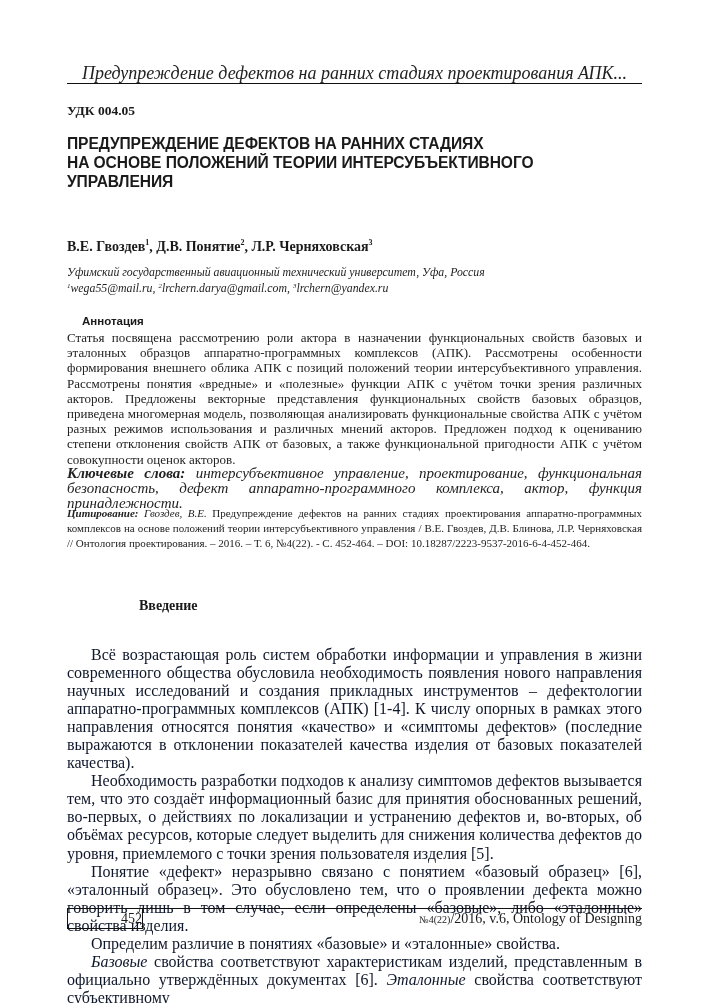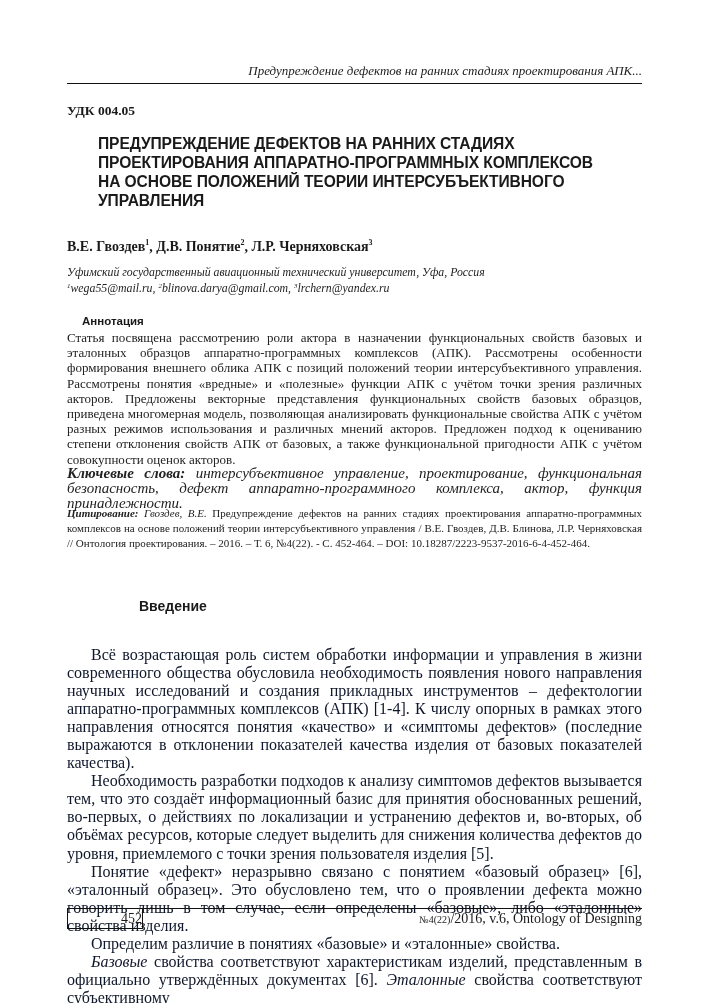--- a/index.html
+++ b/index.html
@@ -1,67 +1,66 @@
 <!DOCTYPE html>
 <html><head>
 <meta charset="utf-8">
 <style>
   html, body { margin:0; padding:0; background:#fff; }
   body { width:710px; height:1003px; position:relative; overflow:hidden; color:#1a1a1a; font-family:"Liberation Serif", serif; }
-  .running-head { position:absolute; left:67px; top:63px; width:575px; text-align:right; font-style:italic; font-size:13px; color:#222; }
+  .running-head { position:absolute; left:67px; top:63px; width:575px; text-align:center; font-style:italic; font-size:18px; color:#222; }
   .head-rule { position:absolute; left:67px; top:83px; width:575px; height:0; border-top:1.3px solid #111; }
   .udk { position:absolute; left:67px; top:103px; font-weight:bold; font-size:13.5px; }
-  .title { position:absolute; left:67px; top:134px; width:580px; font-family:"Liberation Sans", sans-serif; font-weight:bold; font-size:15.6px; line-height:19px; letter-spacing:-0.1px;margin-left:31px; }
+  .title { position:absolute; left:67px; top:134px; width:580px; font-family:"Liberation Sans", sans-serif; font-weight:bold; font-size:15.6px; line-height:19px; letter-spacing:-0.1px; }
   .authors { position:absolute; left:67px; top:238px; font-weight:bold; font-size:14px; }
   .authors sup { font-size:8px; vertical-align:6px; }
   .affil { position:absolute; left:67px; top:266px; font-style:italic; font-size:11.8px; line-height:13.5px; color:#222; }
   .affil sup { font-size:7px; vertical-align:4px; }
   .abs-head { position:absolute; left:67px; top:315px; font-family:"Liberation Sans", sans-serif; font-weight:bold; font-size:11.5px;margin-left:15px; }
   .abs-text { position:absolute; left:67px; top:330px; width:575px; font-size:13px; line-height:15.2px; text-align:justify; color:#222; }
   .kw { position:absolute; left:67px; top:466px; width:575px; font-size:15px; line-height:15.2px; text-align:justify; color:#222; }
   .kw .lbl { font-weight:bold; font-style:italic; }
   .kw .val { font-style:italic; }
   .cite { position:absolute; left:67px; top:506px; width:575px; font-size:11px; line-height:15.2px; text-align:justify; color:#222; }
   .cite .lbl { font-weight:bold; font-style:italic; }
   .cite .auth { font-style:italic; }
-  .intro-head { position:absolute; left:91px; top:598px; font-family:Liberation Sans, sans-serif; font-weight:bold; font-size:14px;padding-left:48px; }
+  .intro-head { position:absolute; left:91px; top:598px; font-family:Liberation Serif, serif; font-weight:bold; font-size:14px;padding-left:48px; }
   .body-text { position:absolute; left:67px; top:646px; width:575px; font-size:16px; line-height:18.05px; text-align:justify; color:#0f172a; }
   .body-text p { margin:0; text-indent:24px; }
   .body-text em { font-style:italic; }
   .foot-box { position:absolute; left:67px; top:908px; width:53px; height:19px; border:1px solid #111; font-size:14px; text-align:right; line-height:19px;padding-left:21px; }
   .foot-rule { position:absolute; left:126px; top:908px; width:516px; border-top:1.2px solid #111; }
   .foot-journal { position:absolute; right:68px; top:911px; font-size:14px; }
   .foot-journal .small { font-size:10px; }
 </style>
 </head>
 <body>
 
 <div class="running-head">Предупреждение дефектов на ранних стадиях проектирования АПК...</div>
 <div class="head-rule"></div>
 
 <div class="udk">УДК 004.05</div>
 
 <div class="title">
   <div>ПРЕДУПРЕЖДЕНИЕ ДЕФЕКТОВ НА РАННИХ СТАДИЯХ</div>
-  <div>ПРОЕКТИРОВАНИЯ АППАРАТНО-ПРОГРАММНЫХ КОМПЛЕКСОВ</div>
   <div>НА ОСНОВЕ ПОЛОЖЕНИЙ ТЕОРИИ ИНТЕРСУБЪЕКТИВНОГО</div>
   <div>УПРАВЛЕНИЯ</div>
 </div>
 
 <div class="authors">
   <span>В.Е. Гвоздев</span><sup>1</sup>,
   <span>Д.В. Понятие</span><sup>2</sup>,
   <span>Л.Р. Черняховская</span><sup>3</sup>
 </div>
 
 <div class="affil">
   <div>Уфимский государственный авиационный технический университет, Уфа, Россия</div>
   <div>
     <sup>1</sup><span>wega55@mail.ru</span>,
-    <sup>2</sup><span>blinova.darya@gmail.com</span>,
+    <sup>2</sup><span>lrchern.darya@gmail.com</span>,
     <sup>3</sup><span>lrchern@yandex.ru</span>
   </div>
 </div>
 
 <div class="abs-head">Аннотация</div>
 <div class="abs-text">Статья посвящена рассмотрению роли актора в назначении функциональных свойств базовых и эталонных образцов аппаратно-программных комплексов (АПК). Рассмотрены особенности формирования внешнего облика АПК с позиций положений теории интерсубъективного управления. Рассмотрены понятия «вредные» и «полезные» функции АПК с учётом точки зрения различных акторов. Предложены векторные представления функциональных свойств базовых образцов, приведена многомерная модель, позволяющая анализировать функциональные свойства АПК с учётом разных режимов использования и различных мнений акторов. Предложен подход к оцениванию степени отклонения свойств АПК от базовых, а также функциональной пригодности АПК с учётом совокупности оценок акторов.</div>
 
 <div class="kw">
   <span class="lbl">Ключевые слова:</span>
   <span class="val">интерсубъективное управление, проектирование, функциональная безопасность, дефект аппаратно-программного комплекса, актор, функция принадлежности.</span>

